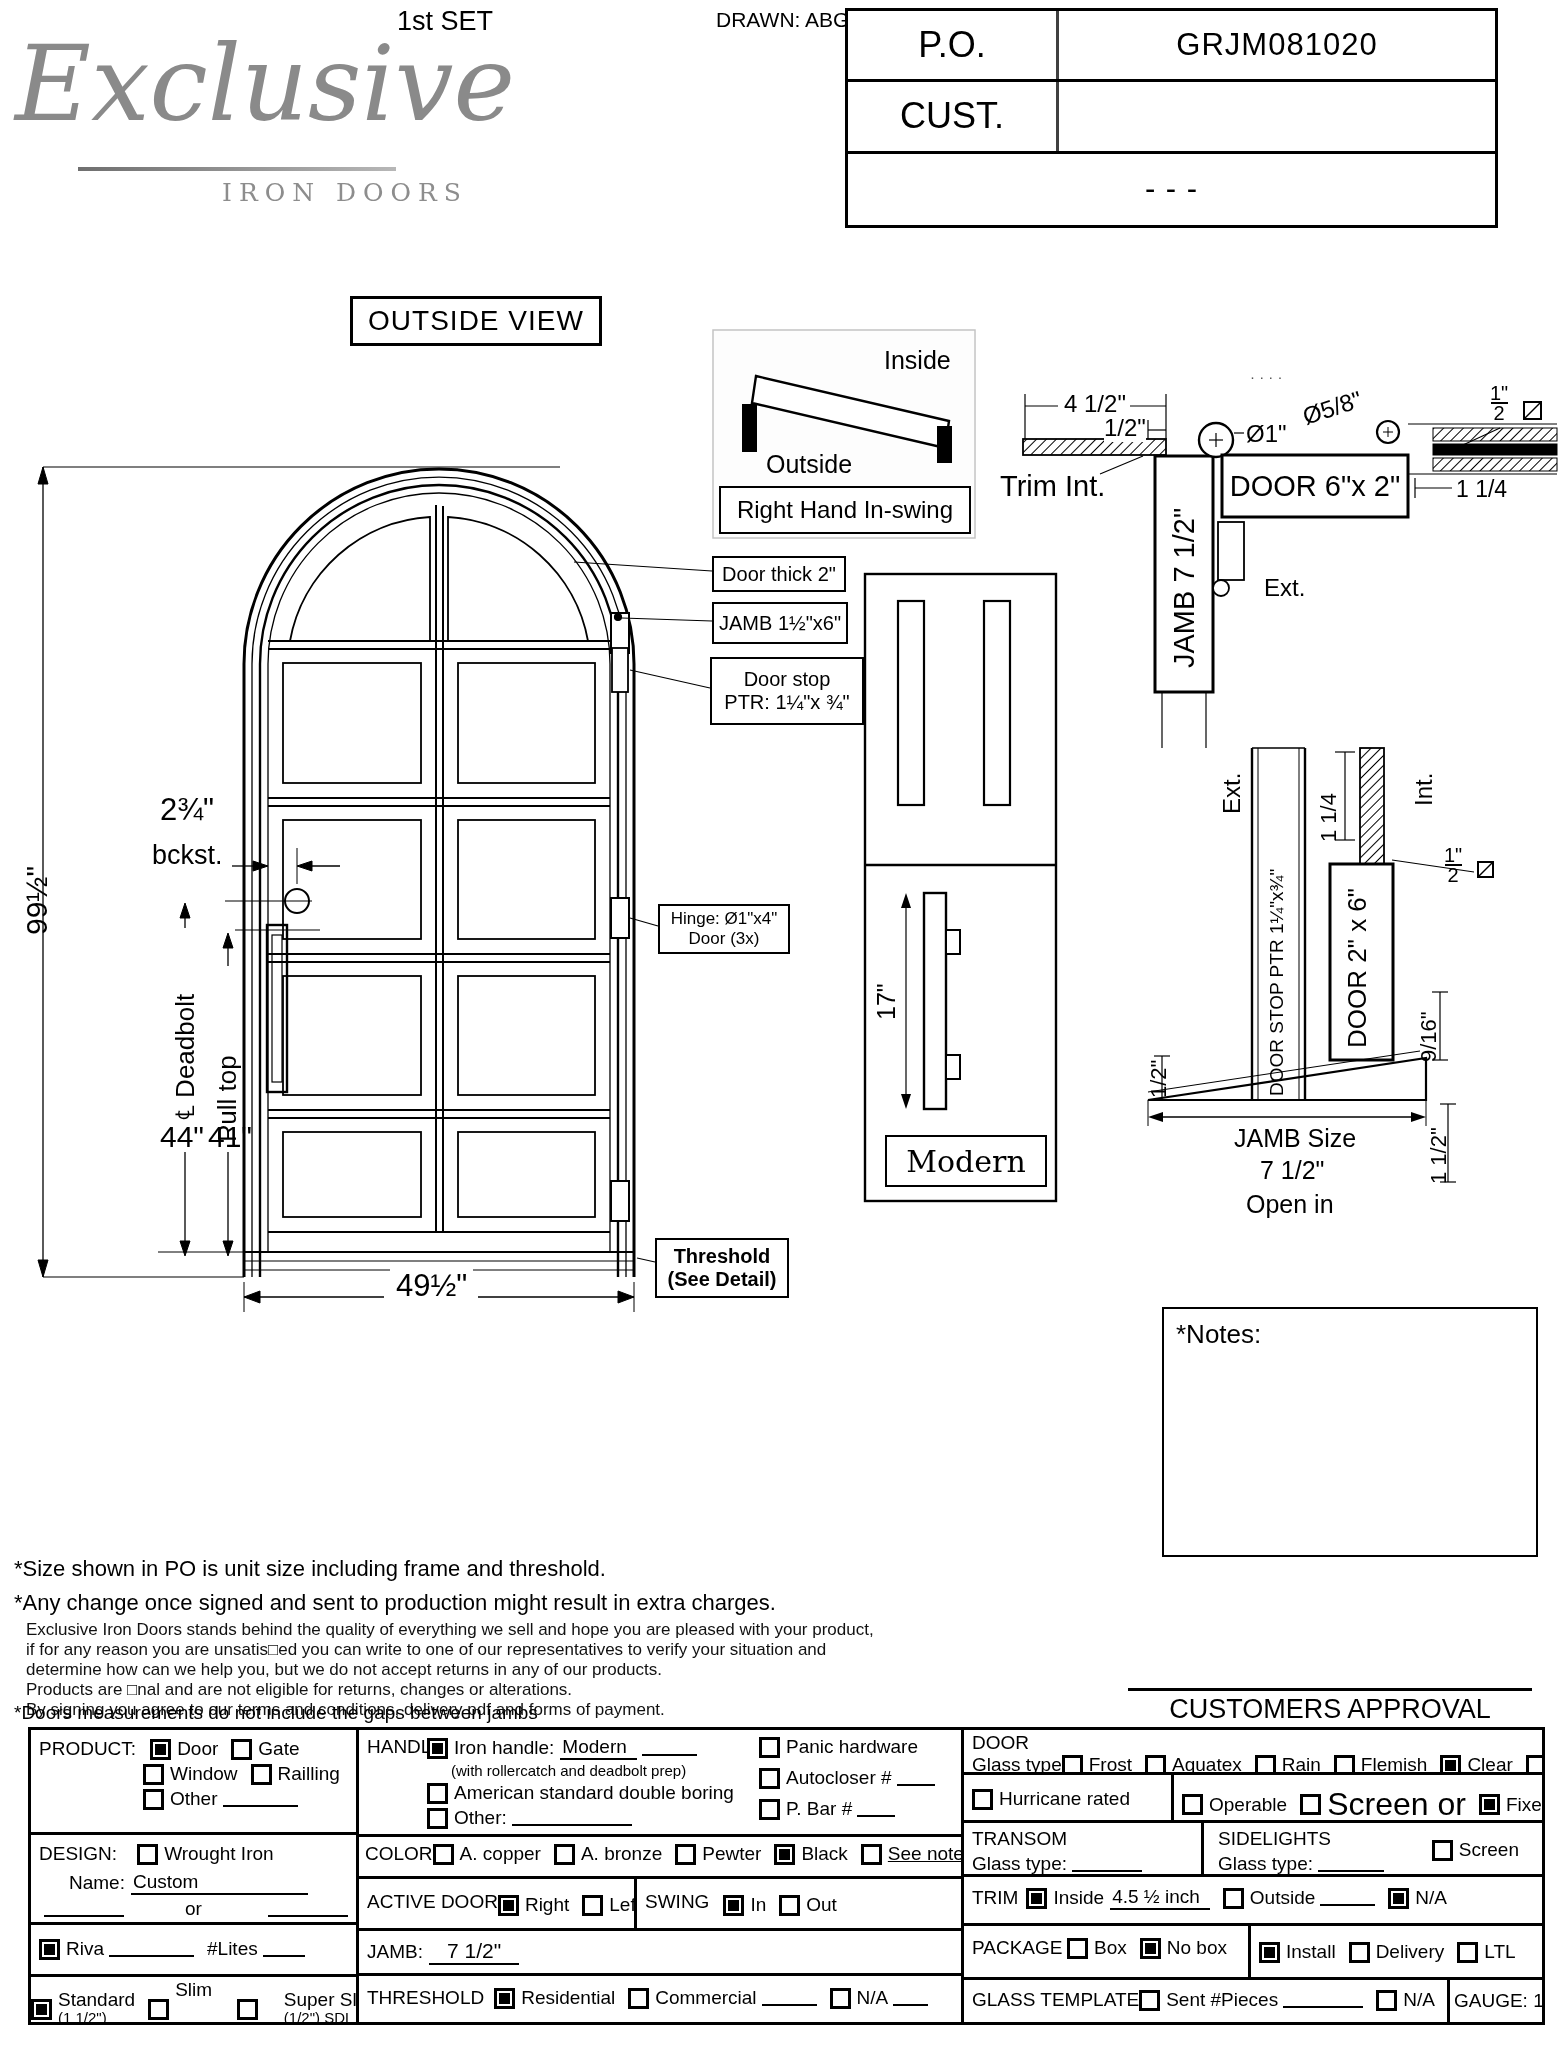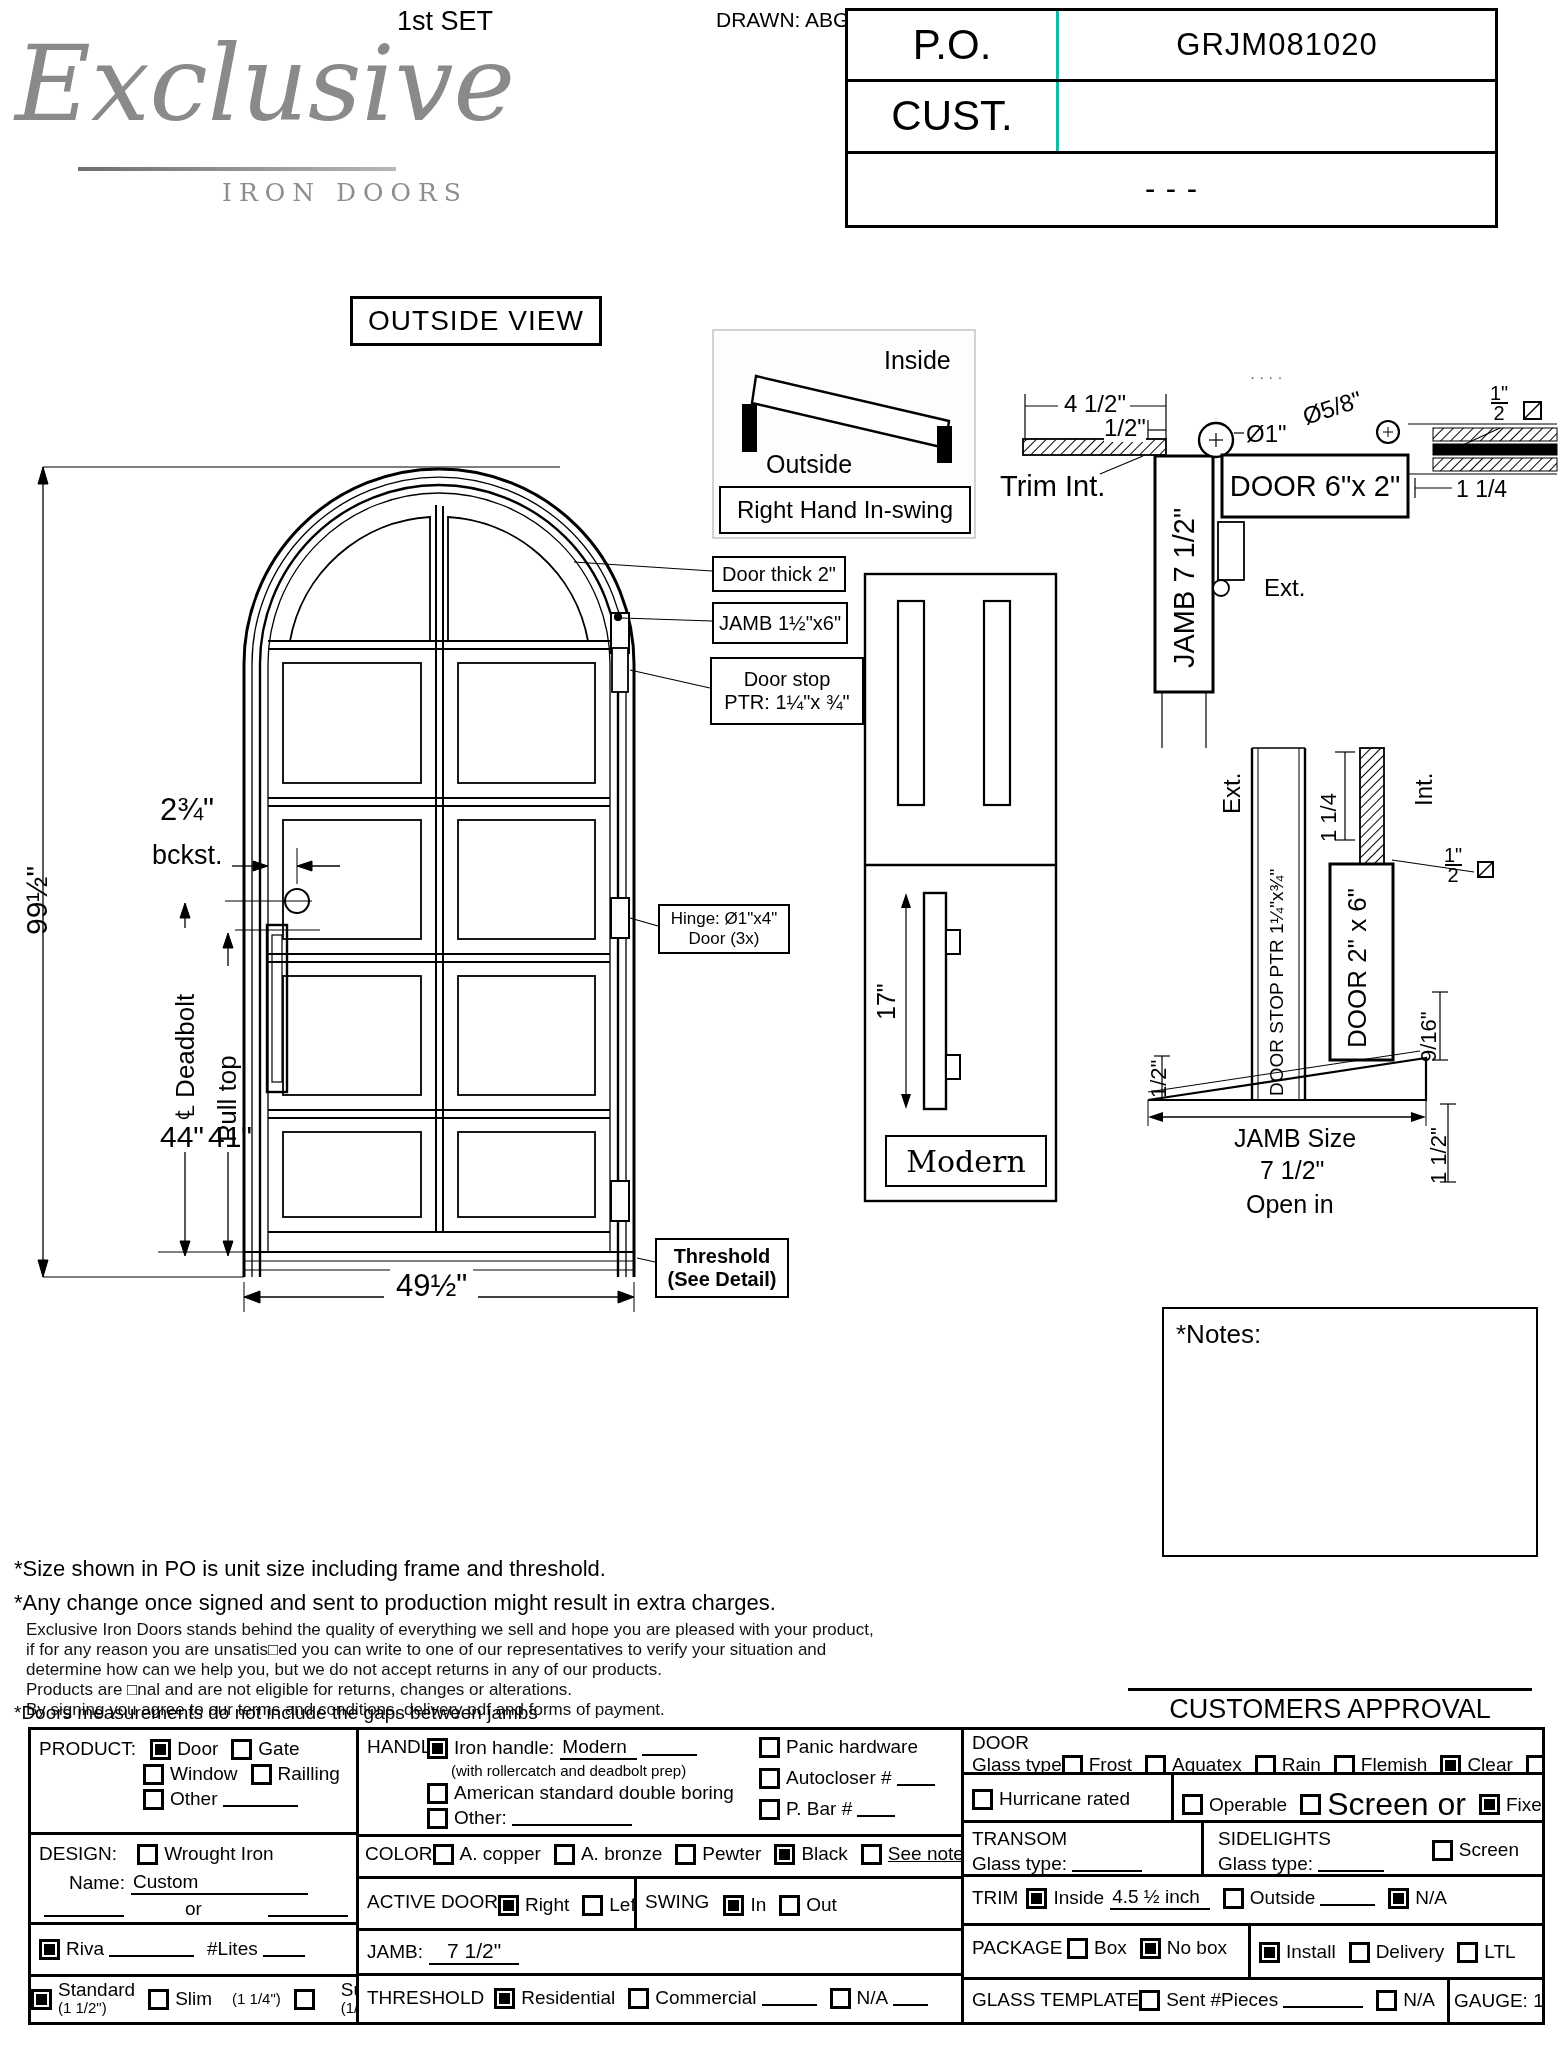--- a/index.html
+++ b/index.html
@@ -7,22 +7,22 @@
         font-family:"Liberation Sans",sans-serif;color:#000;overflow:hidden}
   .abs{position:absolute}
   .rot{position:absolute;transform-origin:0 0;transform:rotate(-90deg);white-space:nowrap}
   .bx{position:absolute;border:2px solid #000;background:#fff;display:flex;
       align-items:center;justify-content:center;text-align:center}
   .bx3{border-width:3px}
   
   .potable{position:absolute;left:845px;top:8px;width:647px;height:214px;border:3px solid #000}
   .potable .row{display:flex;height:33.33%;border-bottom:3px solid #000;box-sizing:border-box}
   .potable .row:last-child{border-bottom:none}
-  .potable .lc{width:208px;border-right:3px solid #14b8a6;display:flex;align-items:center;
-               justify-content:center;font-size:42px}
+  .potable .lc{width:208px;border-right:3px solid #404040;display:flex;align-items:center;
+               justify-content:center;font-size:36px}
   .potable .vc{flex:1;display:flex;align-items:center;justify-content:center;font-size:31px;letter-spacing:1px}
   
   .cell{position:absolute;border:3px solid #000;box-sizing:border-box;background:#fff;padding:5px 8px;overflow:hidden}
   .flabel{font-size:19px;white-space:nowrap}
   .frow{display:flex;align-items:center;margin-top:3px}
   .cb{display:inline-block;width:15px;height:15px;border:3px solid #000;position:relative;flex:none;background:#fff}
   .cb.on:after{content:"";position:absolute;inset:2px;background:#000}
   .cbi{display:inline-flex;align-items:center;margin-right:13px;white-space:nowrap}
   .cbi .cb{margin-right:6px}
   .cbl{font-size:19px}
@@ -399,21 +399,21 @@
     <div class="frow" style="margin-top:1px">
         <span class="cbi">
           <span class="cb on"></span>
           <span style="display: inline-flex; flex-direction: column; line-height: 18px;">
             <span class="cbl">Standard</span>
             <span class="cbsub">(1 1/2")</span>
           </span>
         </span>
         <span class="cbi">
           <span class="cb"></span>
-          <span style="display: inline-flex; flex-direction: row; line-height: 18px; gap: 20px;">
+          <span style="display: inline-flex; flex-direction: column; line-height: 18px; gap: 20px;">
             <span class="cbl">Slim</span>
             <span class="cbsub">(1 1/4")</span>
           </span>
         </span>
         <span class="cbi">
           <span class="cb"></span>
           <span style="display: inline-flex; flex-direction: column; line-height: 18px; margin-left: 20px;">
             <span class="cbl">Super Slim</span>
             <span class="cbsub">(1/2") SDL</span>
           </span>

